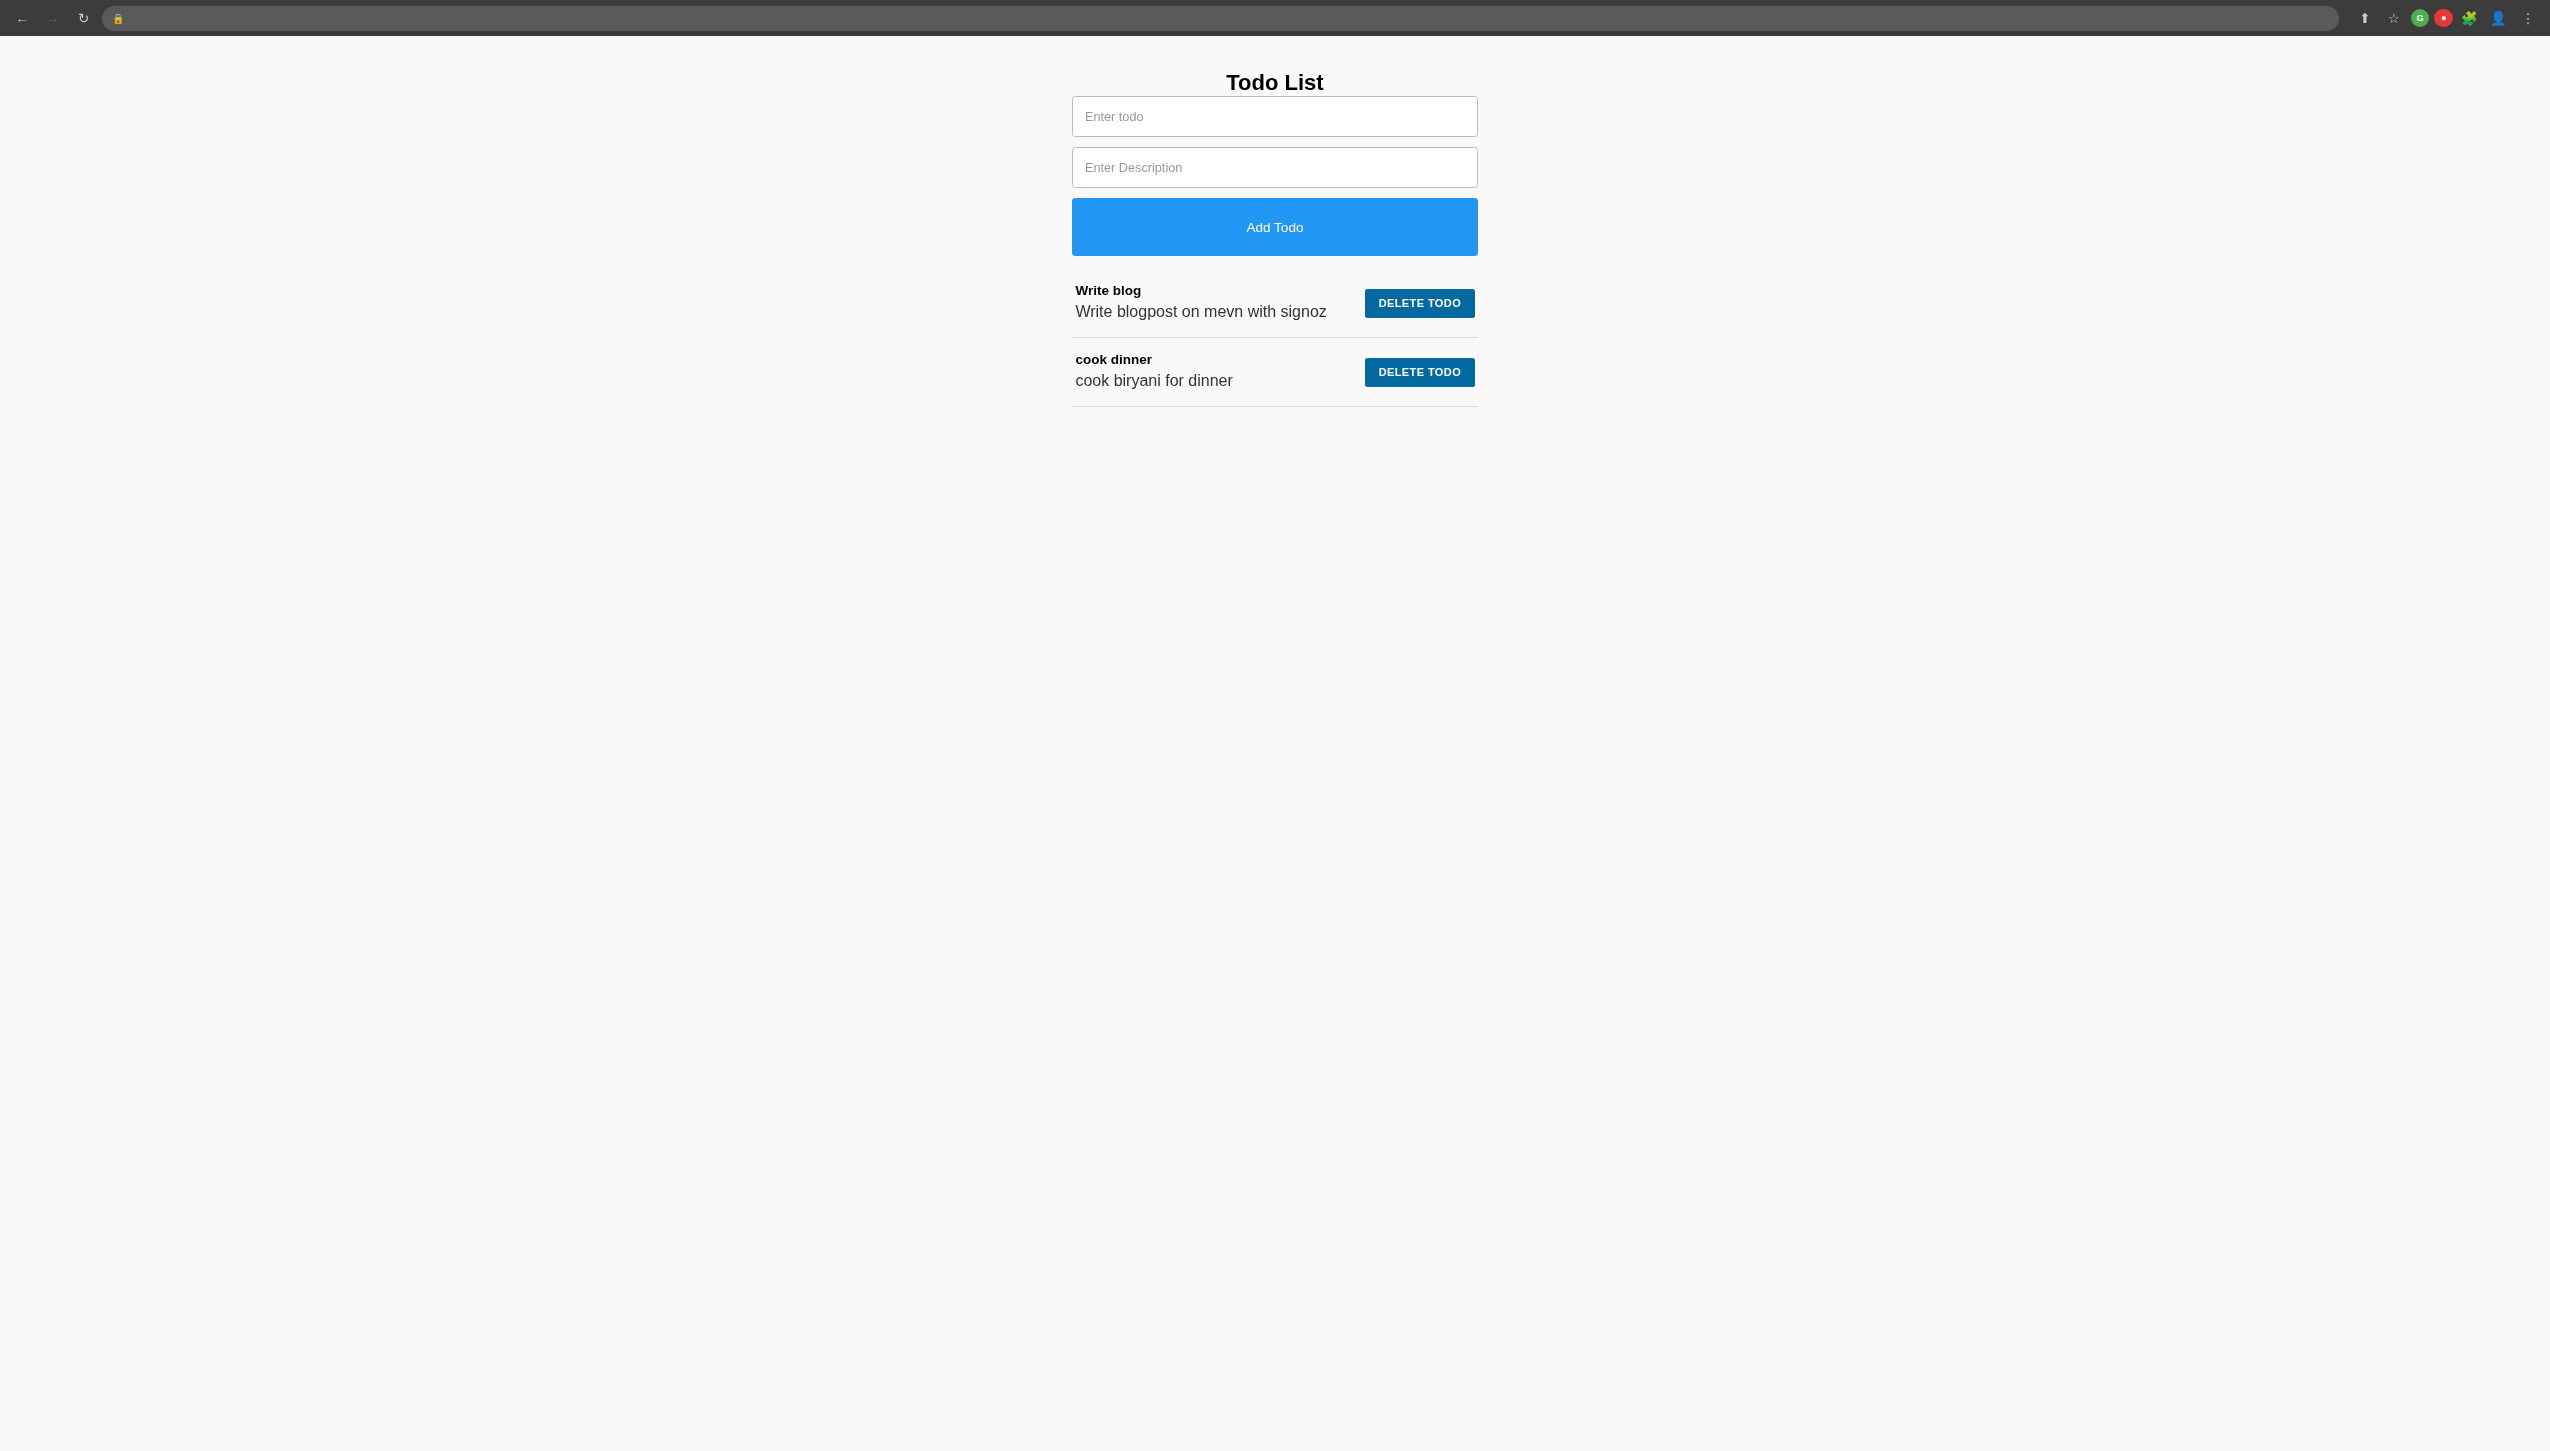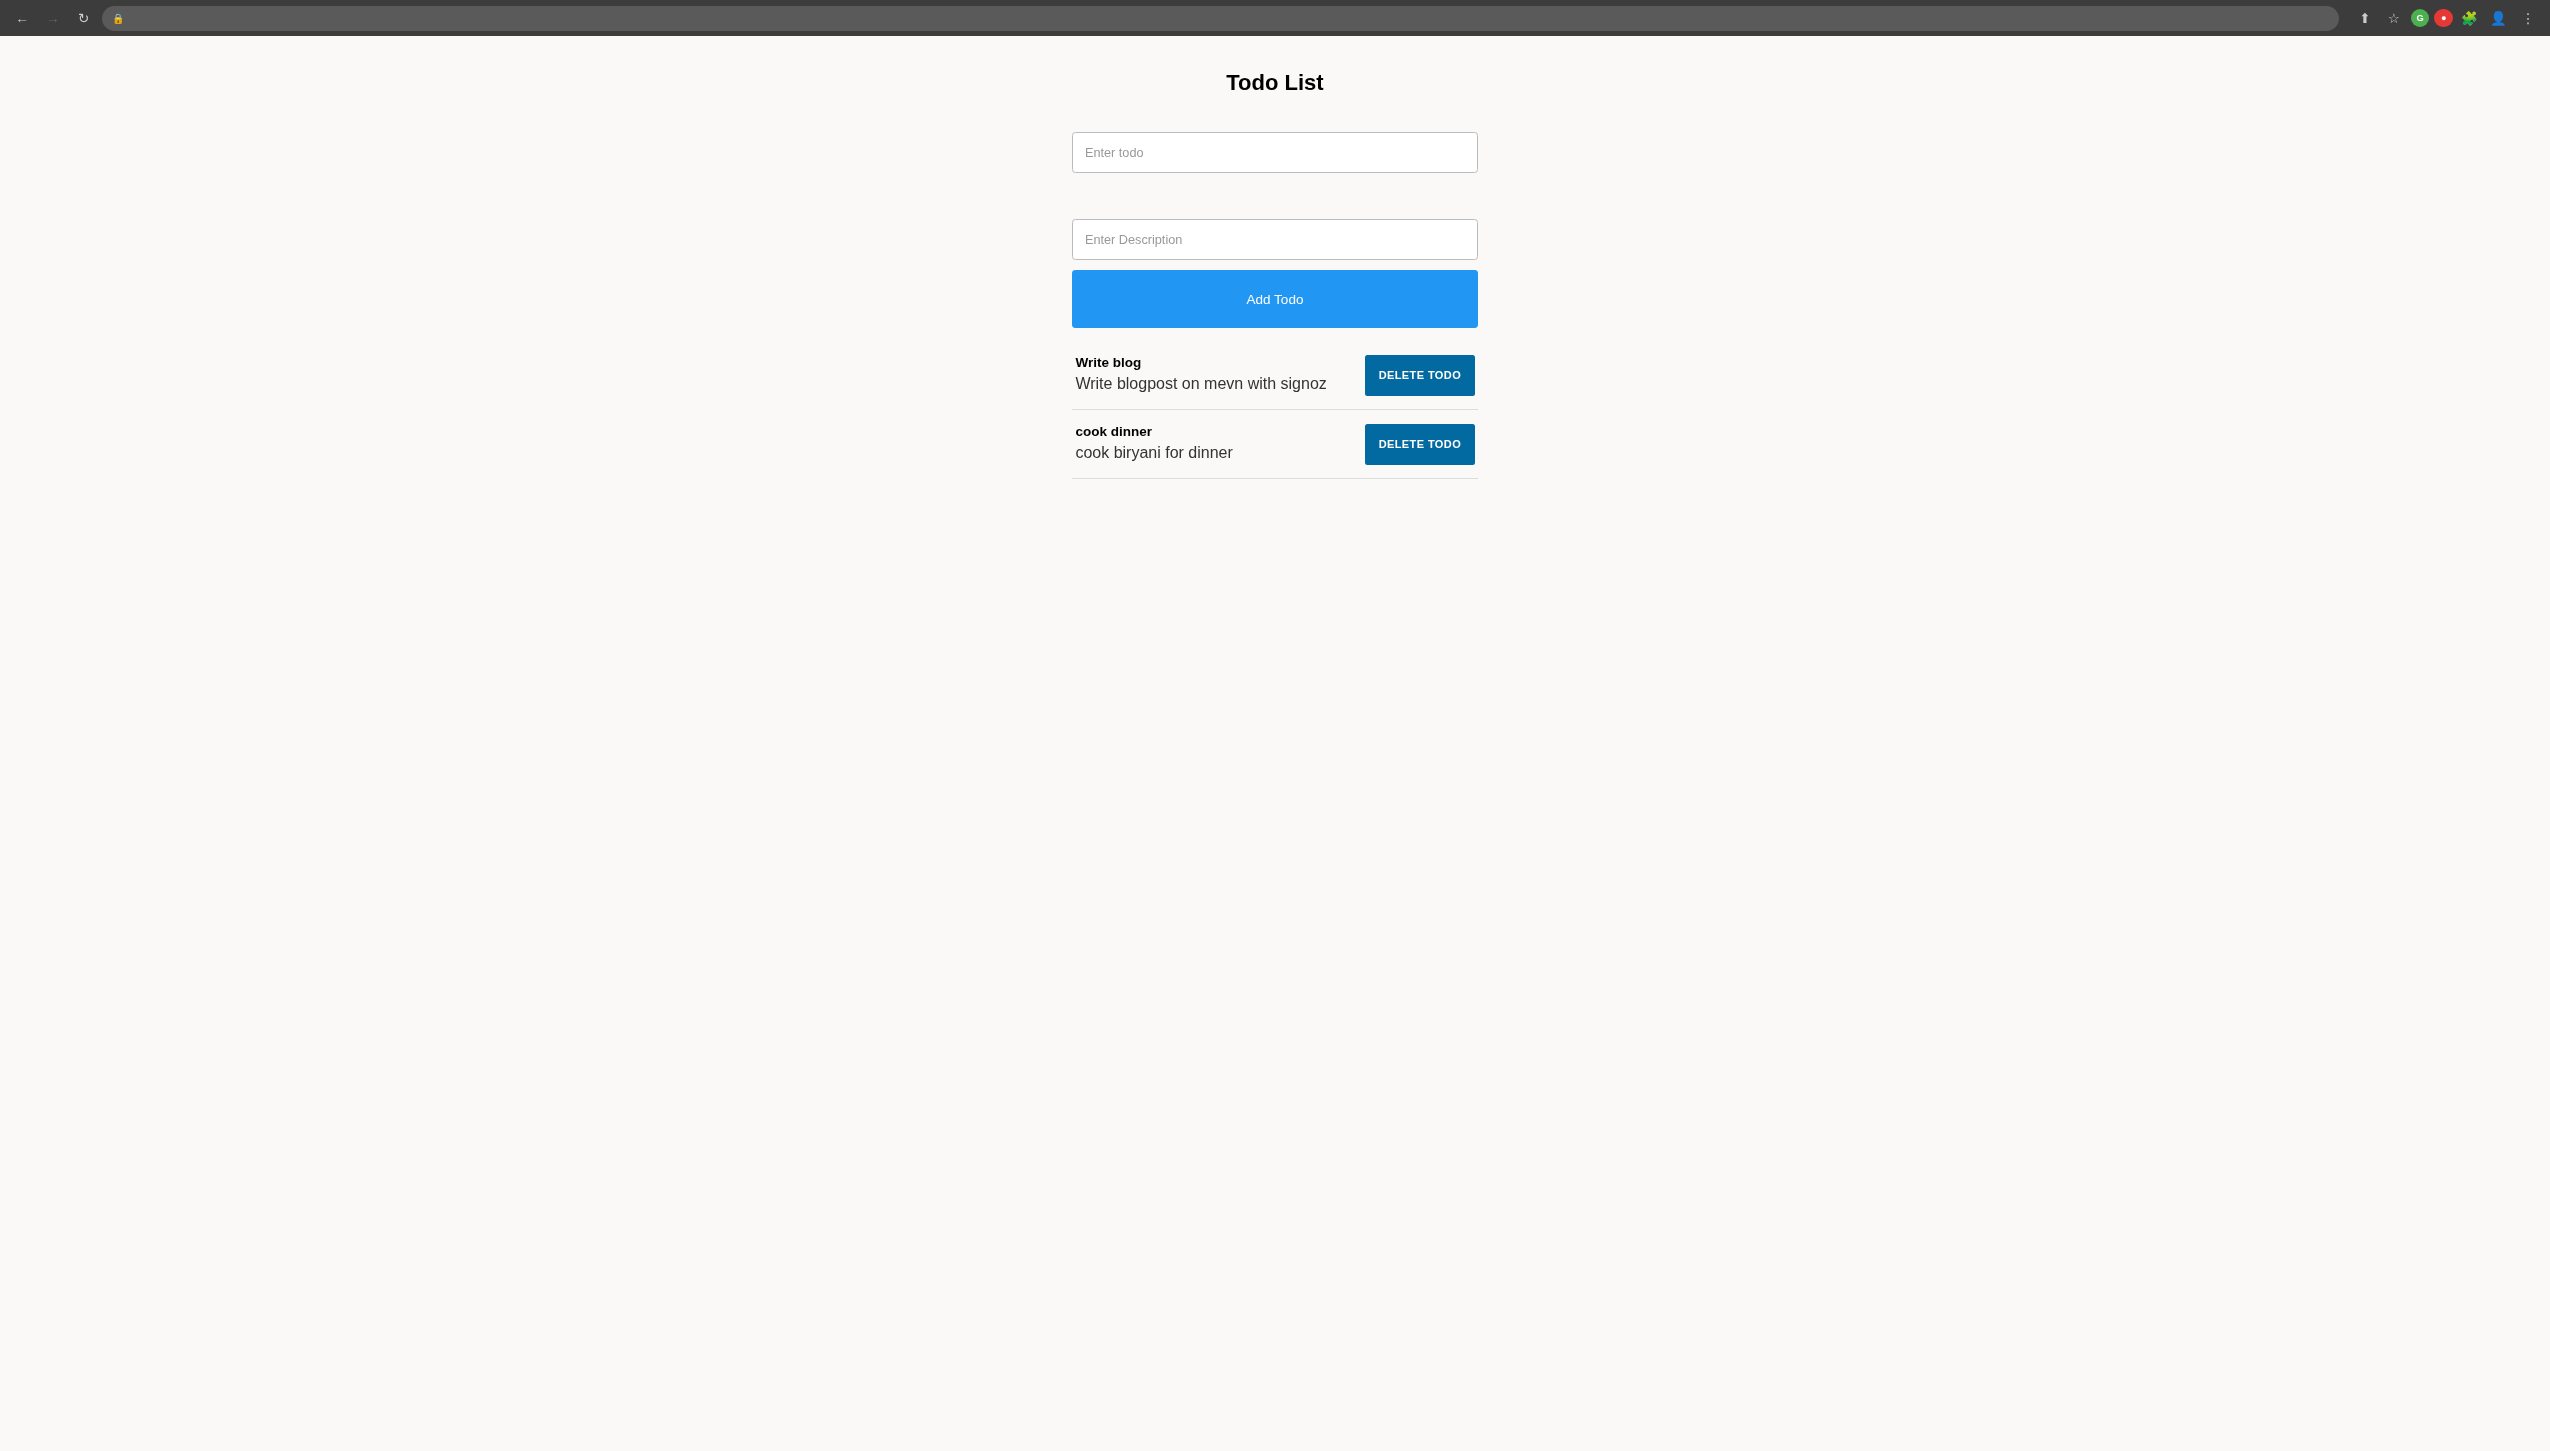--- a/index.html
+++ b/index.html
@@ -123,21 +123,20 @@
     .todo-input {
       width: 100%;
       height: 41px;
       padding: 0 12px;
       border: 1.3px solid #bbb;
       border-radius: 3.4px;
       font-size: 12.7px;
       background: #fff;
       color: #333;
       outline: none;
-      margin-top: 36px;
     }
 
     .todo-input::placeholder {
       color: #999;
     }
 
     .add-todo-btn {
       width: 100%;
       height: 58px;
       background: #2196F3;
@@ -149,20 +148,21 @@
       font-weight: 500;
     }
 
     .todo-list {
       width: 100%;
       max-width: 406px;
     }
 
     .todo-item {
       display: flex;
+      align-items: center;
       justify-content: space-between;
       padding: 13.5px 3.4px;
       border-bottom: 0.8px solid #ddd;
     }
 
     .todo-item:last-child {
       border-bottom: 0.8px solid #ddd;
     }
 
     .todo-item-content {

